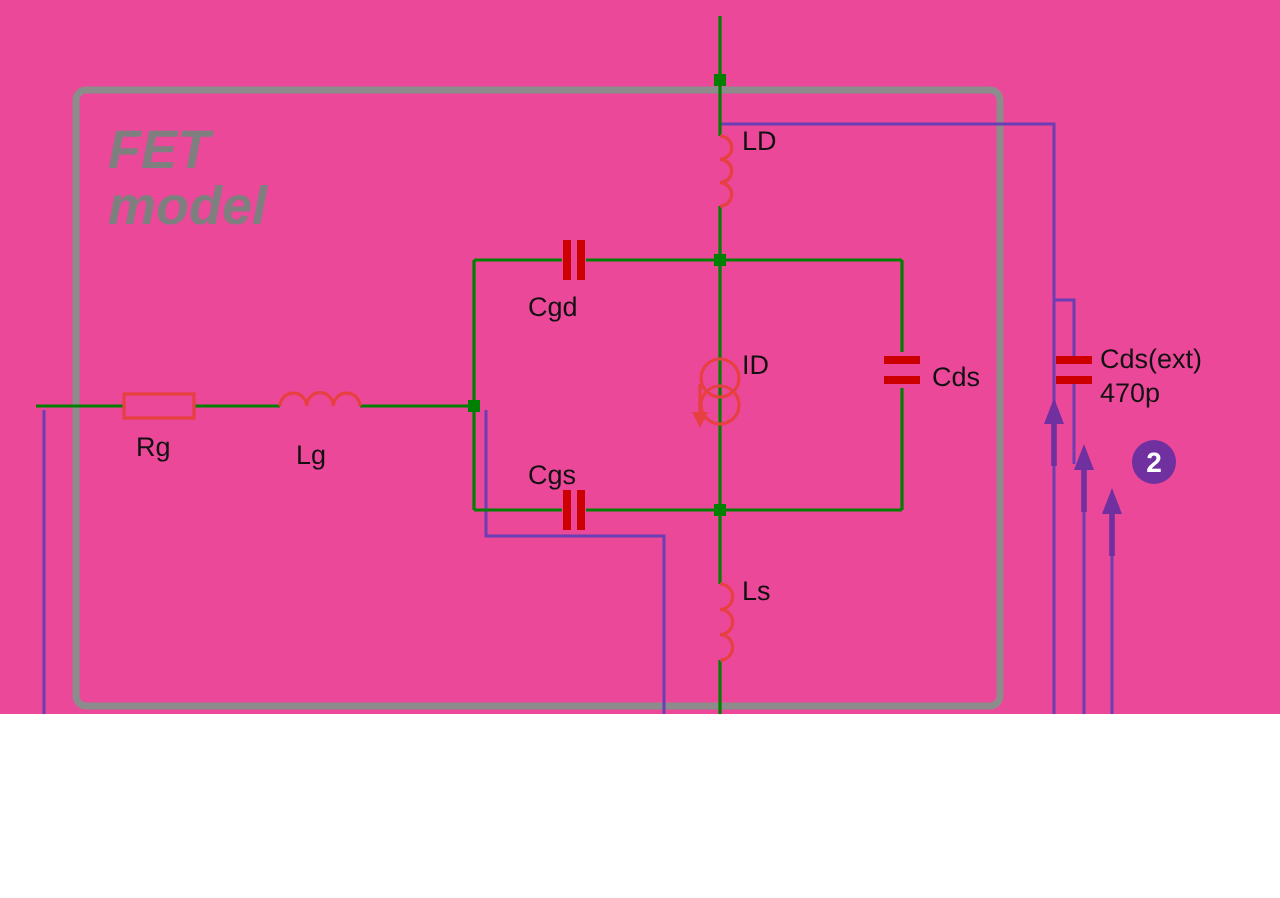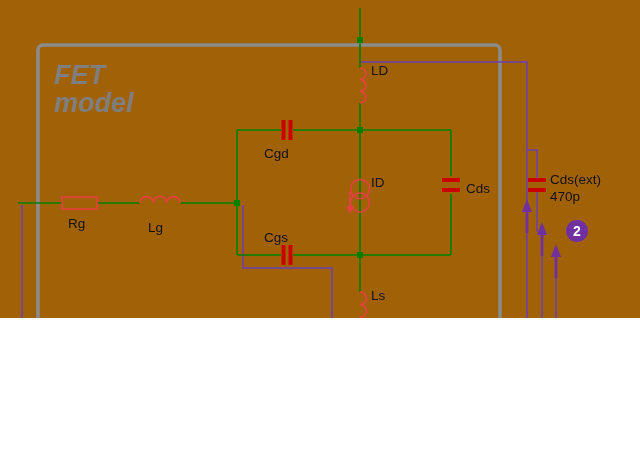--- a/index.html
+++ b/index.html
@@ -1,20 +1,20 @@
 <!DOCTYPE html>
 <html><head>
 <meta charset="utf-8">
 <style>
   html, body { margin: 0; padding: 0; background: #ffffff; }
   #stage {
     position: relative;
     width: 640px;
-    height: 318px;
-    background: #a16207;
+    height: 357px;
+    background: #ec4899;
     font-family: "Liberation Sans", sans-serif;
     overflow: hidden;
   }
   svg { display: block; }
   .comp-label {
     font-family: "Liberation Sans", sans-serif;
     font-size: 13.5px;
     fill: #111111;
   }
   .model-title {

